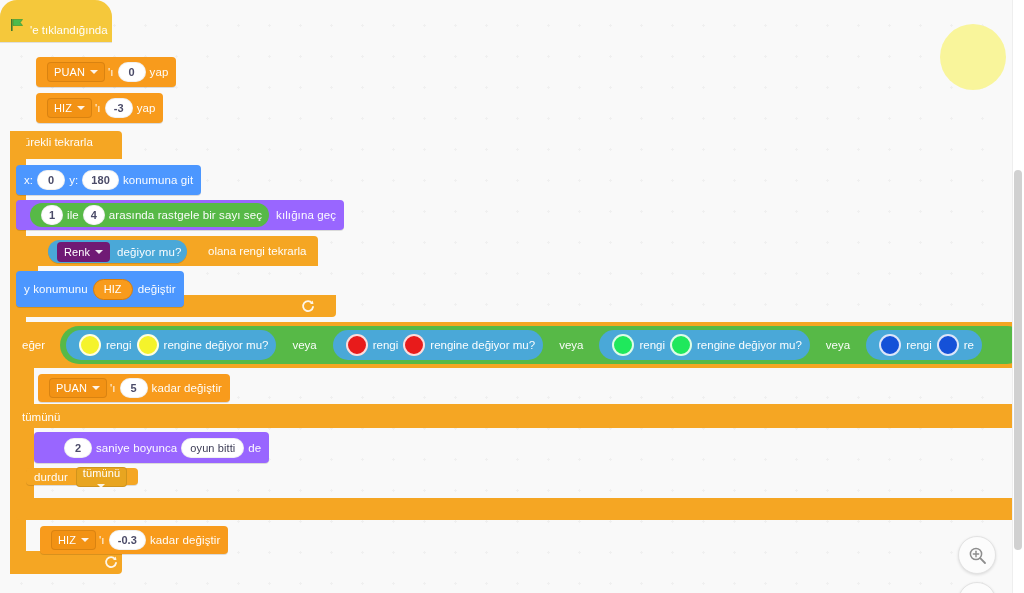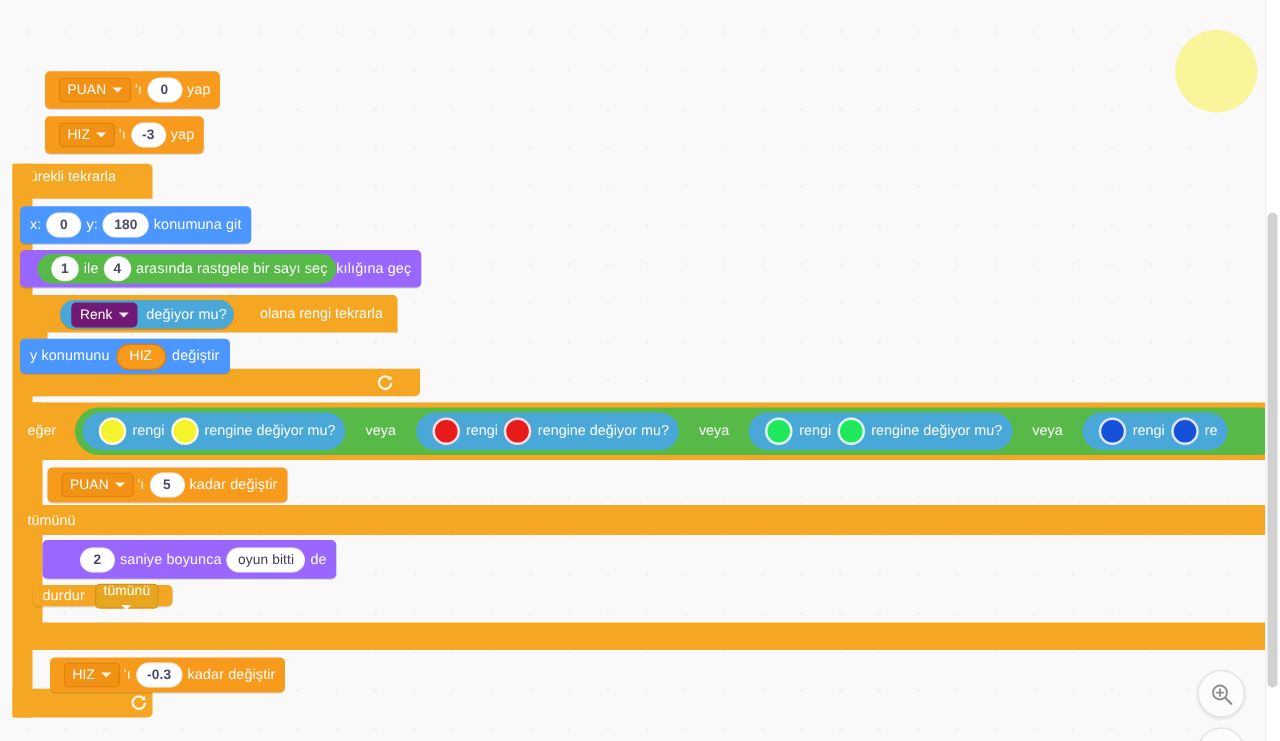--- a/index.html
+++ b/index.html
@@ -108,20 +108,29 @@
     background:#f9f59b; filter:blur(0.4px);
   }
 </style>
 </head>
 <body>
 
 <div id="canvas">
 
   <div class="sun" style="left: 940px; top: 24px; background: rgb(249, 245, 155);"></div>
 
+  <div id="hat">
+    <span class="flag">
+      <svg width="15" height="14" viewBox="0 0 15 14">
+        <rect x="1" y="1" width="1.6" height="12" fill="#3d7a2e"></rect>
+        <path d="M3 1.5 h9.5 l-2.3 3 2.3 3 H3 Z" fill="#4cbb4c" stroke="#3d9a36" stroke-width=".7"></path>
+      </svg>
+    </span>
+    <span class="txt">'e tıklandığında</span>
+  </div>
 
   <div class="blk c-vars" style="left:36px;top:57px;height:30px;">
     <span class="dd orange">
       <span>PUAN</span>
       <i class="caret"></i>
     </span>
     <span class="txt-dim">'ı</span>
     <span class="oval">0</span>
     <span class="txt">yap</span>
   </div>
@@ -157,21 +166,21 @@
     <span class="txt">konumuna git</span>
   </div>
 
   <div class="blk c-looks" style="left:16px;top:200px;height:30px;padding-left:14px;">
     <span class="blk c-operator" style="position:relative;left:0;top:0;height:24px;border-radius:12px;padding:0 7px;box-shadow:none;">
       <span class="oval" style="min-width:22px;padding:0 7px;">1</span>
       <span class="txt">ile</span>
       <span class="oval" style="min-width:22px;padding:0 7px;">4</span>
       <span class="txt">arasında rastgele bir sayı seç</span>
     </span>
-    <span class="txt" style="">kılığına geç</span>
+    <span class="txt" style="margin-left:7px;">kılığına geç</span>
   </div>
 
   <div class="carm" style="left:22px;top:236px;width:296px;height:30px;border-radius:4px 4px 0 0;"></div>
   <div class="carm" style="left:22px;top:236px;width:16px;height:81px;"></div>
   <div class="carm" style="left:22px;top:295px;width:314px;height:22px;border-radius:0 0 4px 4px;"></div>
   <div style="position:absolute;left:301px;top:299px;opacity:.9;">
     <svg width="14" height="14" viewBox="0 0 14 14">
       <path d="M11 4 a5 5 0 1 0 1 4" fill="none" stroke="#fff" stroke-width="1.8" stroke-linecap="round"></path>
       <path d="M11.8 1.6 l.6 3.3 -3.3 .2 z" fill="#fff"></path>
     </svg>
@@ -179,21 +188,21 @@
 
   <div class="blk c-sensing" style="left:48px;top:240px;height:23px;border-radius:12px;padding:0 6px;">
     <span class="dd sense">
       <span>Renk</span>
       <i class="caret"></i>
     </span>
     <span class="txt" style="margin-left:4px;">değiyor mu?</span>
   </div>
   <div style="position:absolute;left:208px;top:245px;" class="txt">olana rengi tekrarla</div>
 
-  <div class="blk c-motion" style="left:16px;top:271px;height:28px;">
+  <div class="blk c-motion" style="left:16px;top:271px;height:36px;">
     <span class="txt">y konumunu</span>
     <span class="varpill">HIZ</span>
     <span class="txt">değiştir</span>
   </div>
 
   <div class="carm" style="left:16px;top:322px;width:1010px;height:46px;border-radius:4px 4px 0 0;"></div>
   <div class="carm" style="left:16px;top:322px;width:18px;height:196px;"></div>
   <div style="position:absolute;left:22px;top:339px;" class="txt">eğer</div>
 
   <div style="position:absolute;left:60px;top:326px;height:38px;width:966px;

